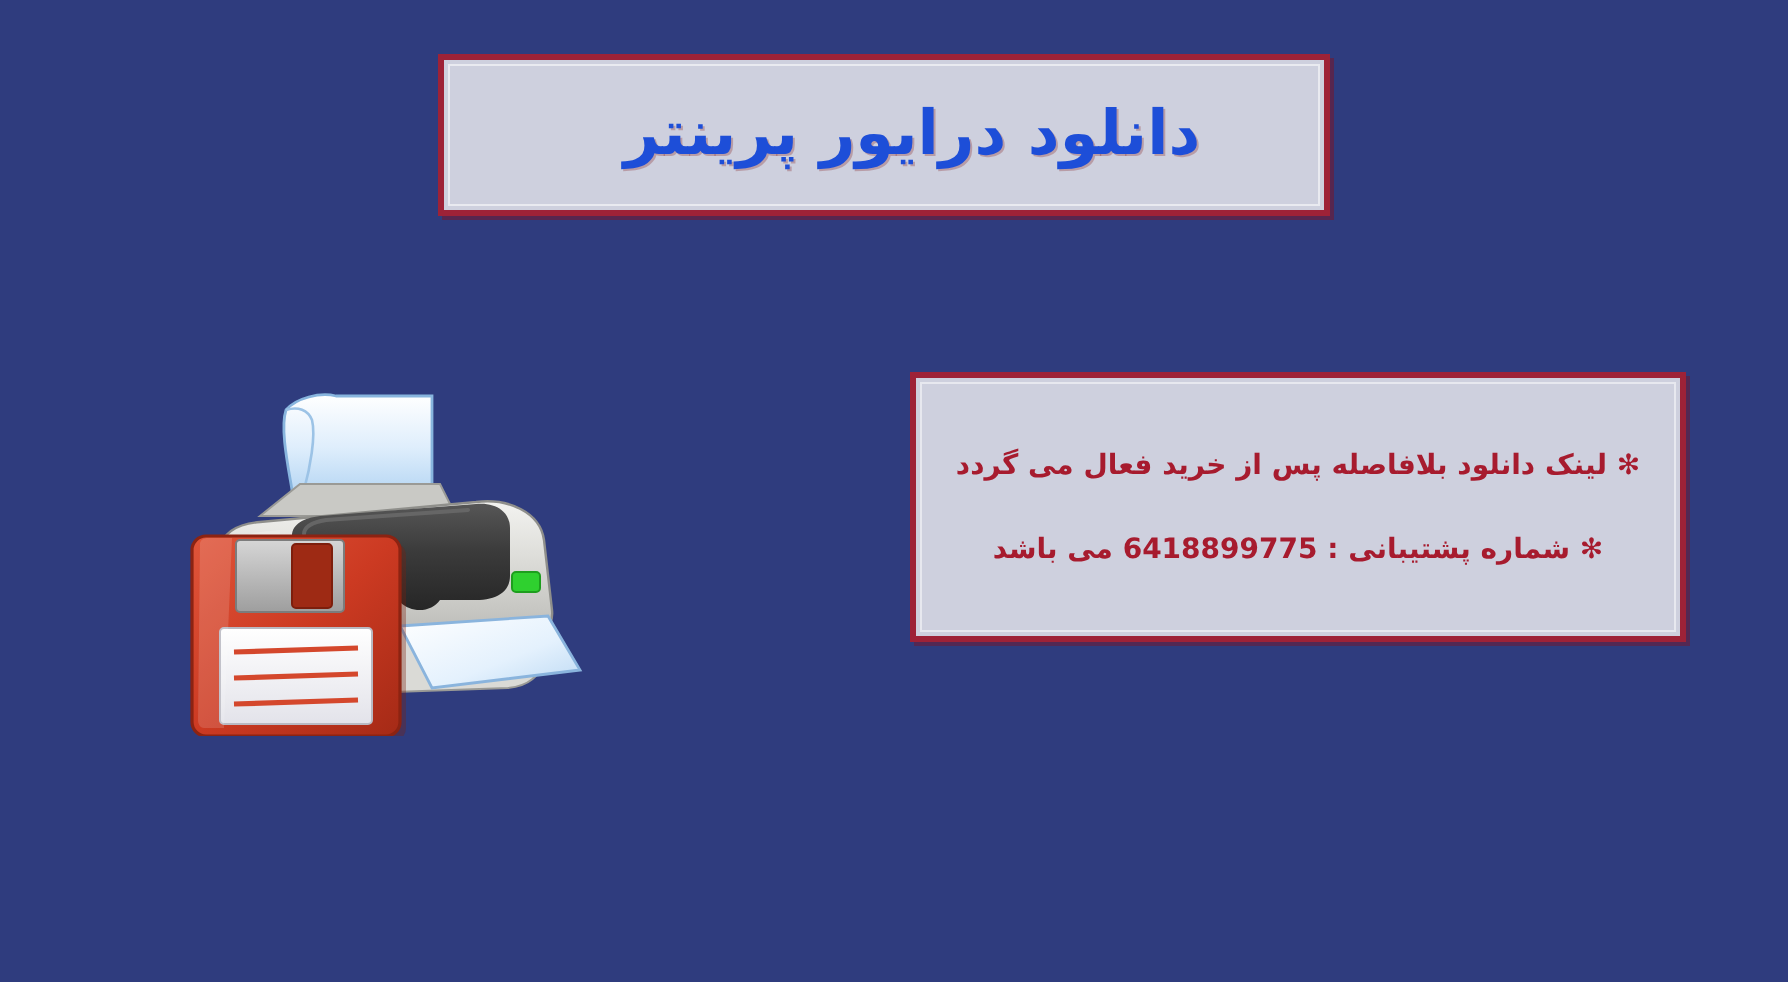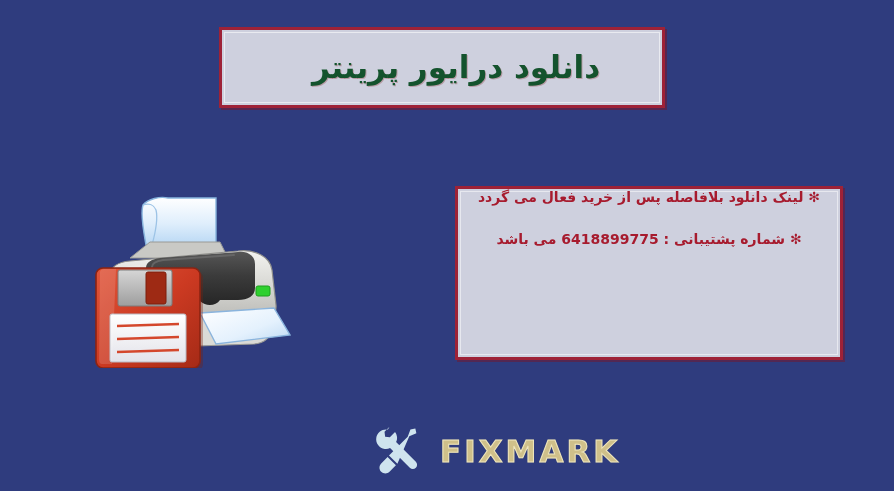--- a/index.html
+++ b/index.html
@@ -39,49 +39,49 @@
     left: 2px;
     top: 2px;
     right: 2px;
     bottom: 2px;
     border: 1px solid rgba(255,255,255,0.55);
     pointer-events: none;
   }
   .title-text {
     position: relative;
     z-index: 2;
-    color: #14532d;
+    color: #1d4ed8;
     font-size: 31px;
     font-weight: bold;
     letter-spacing: 0px;
     line-height: 1.2;
     direction: rtl;
     unicode-bidi: embed;
     text-shadow: 1px 1px 0 rgba(120,0,0,0.25);
     white-space: nowrap;
     font-family: "DejaVu Sans", "Liberation Sans", sans-serif;
     margin-left: 28px;
   }
 
   
   .info-box {
     position: absolute;
     left: 455px;
     top: 186px;
     width: 388px;
-    height: 174px;
+    height: 135px;
     box-sizing: border-box;
     background: #ced0de;
     border: 3px solid #9e2237;
     box-shadow: 2px 2px 0 0 rgba(120,20,40,0.5);
     direction: rtl;
     display: flex;
     flex-direction: column;
     align-items: center;
-    justify-content: flex-start;
+    justify-content: center;
     gap: 26px;
   }
   .info-box::after {
     content: "";
     position: absolute;
     left: 2px;
     top: 2px;
     right: 2px;
     bottom: 2px;
     border: 1px solid rgba(255,255,255,0.5);
@@ -223,32 +223,14 @@
         <path d="M12 100 C12 98, 14 97, 16 97 L28 97 L24 192 L14 192 C12 192, 11 190, 11 188 Z" fill="#ffffff" opacity="0.14"></path>
       </g>
     </svg>
   </div>
 
   <div class="info-box">
     <div class="info-line">✻ لینک دانلود بلافاصله پس از خرید فعال می گردد</div>
     <div class="info-line">✻ شماره پشتیبانی : 6418899775 می باشد</div>
   </div>
 
-  <div class="brand-logo">
-    <span class="brand-mark">
-      <svg viewBox="0 0 64 64" xmlns="http://www.w3.org/2000/svg" aria-hidden="true">
-        <g fill="#cfe4ee">
-
-          <path d="M20.5 7.5 c-6.2 -1.2 -12.3 3.1 -13.3 9.3 c-1 6.2 3.4 12 9.6 12.8
-                   c2.2 0.3 4.3 -0.1 6.1 -1 l22.6 22.6 c1.9 1.9 5 1.9 6.9 0
-                   c1.9 -1.9 1.9 -5 0 -6.9 l-22.6 -22.6 c1 -1.9 1.4 -4.1 1 -6.4
-                   c-0.3 -1.9 -1.1 -3.6 -2.2 -5 l-5.9 5.9 l-5.4 -0.6 l-0.7 -5.5 l5.7 -5.7 z"></path>
-
-          <path d="M12.8 46.2 c-2.6 2.6 -2.6 6.9 0 9.5 c2.6 2.6 6.9 2.6 9.5 0
-                   l7.3 -7.3 l-9.5 -9.5 l-7.3 7.3 z"></path>
-          <path d="M31.3 46.6 l-9.6 -9.6 l21.4 -21.4 l3.1 -8.2 l5.6 -1.2 l1.2 5.6 l-8.1 3.2 z"></path>
-        </g>
-      </svg>
-    </span>
-    <span class="brand-word">FIXMARK</span>
-  </div>
 
 </div>
 
 </body></html>

